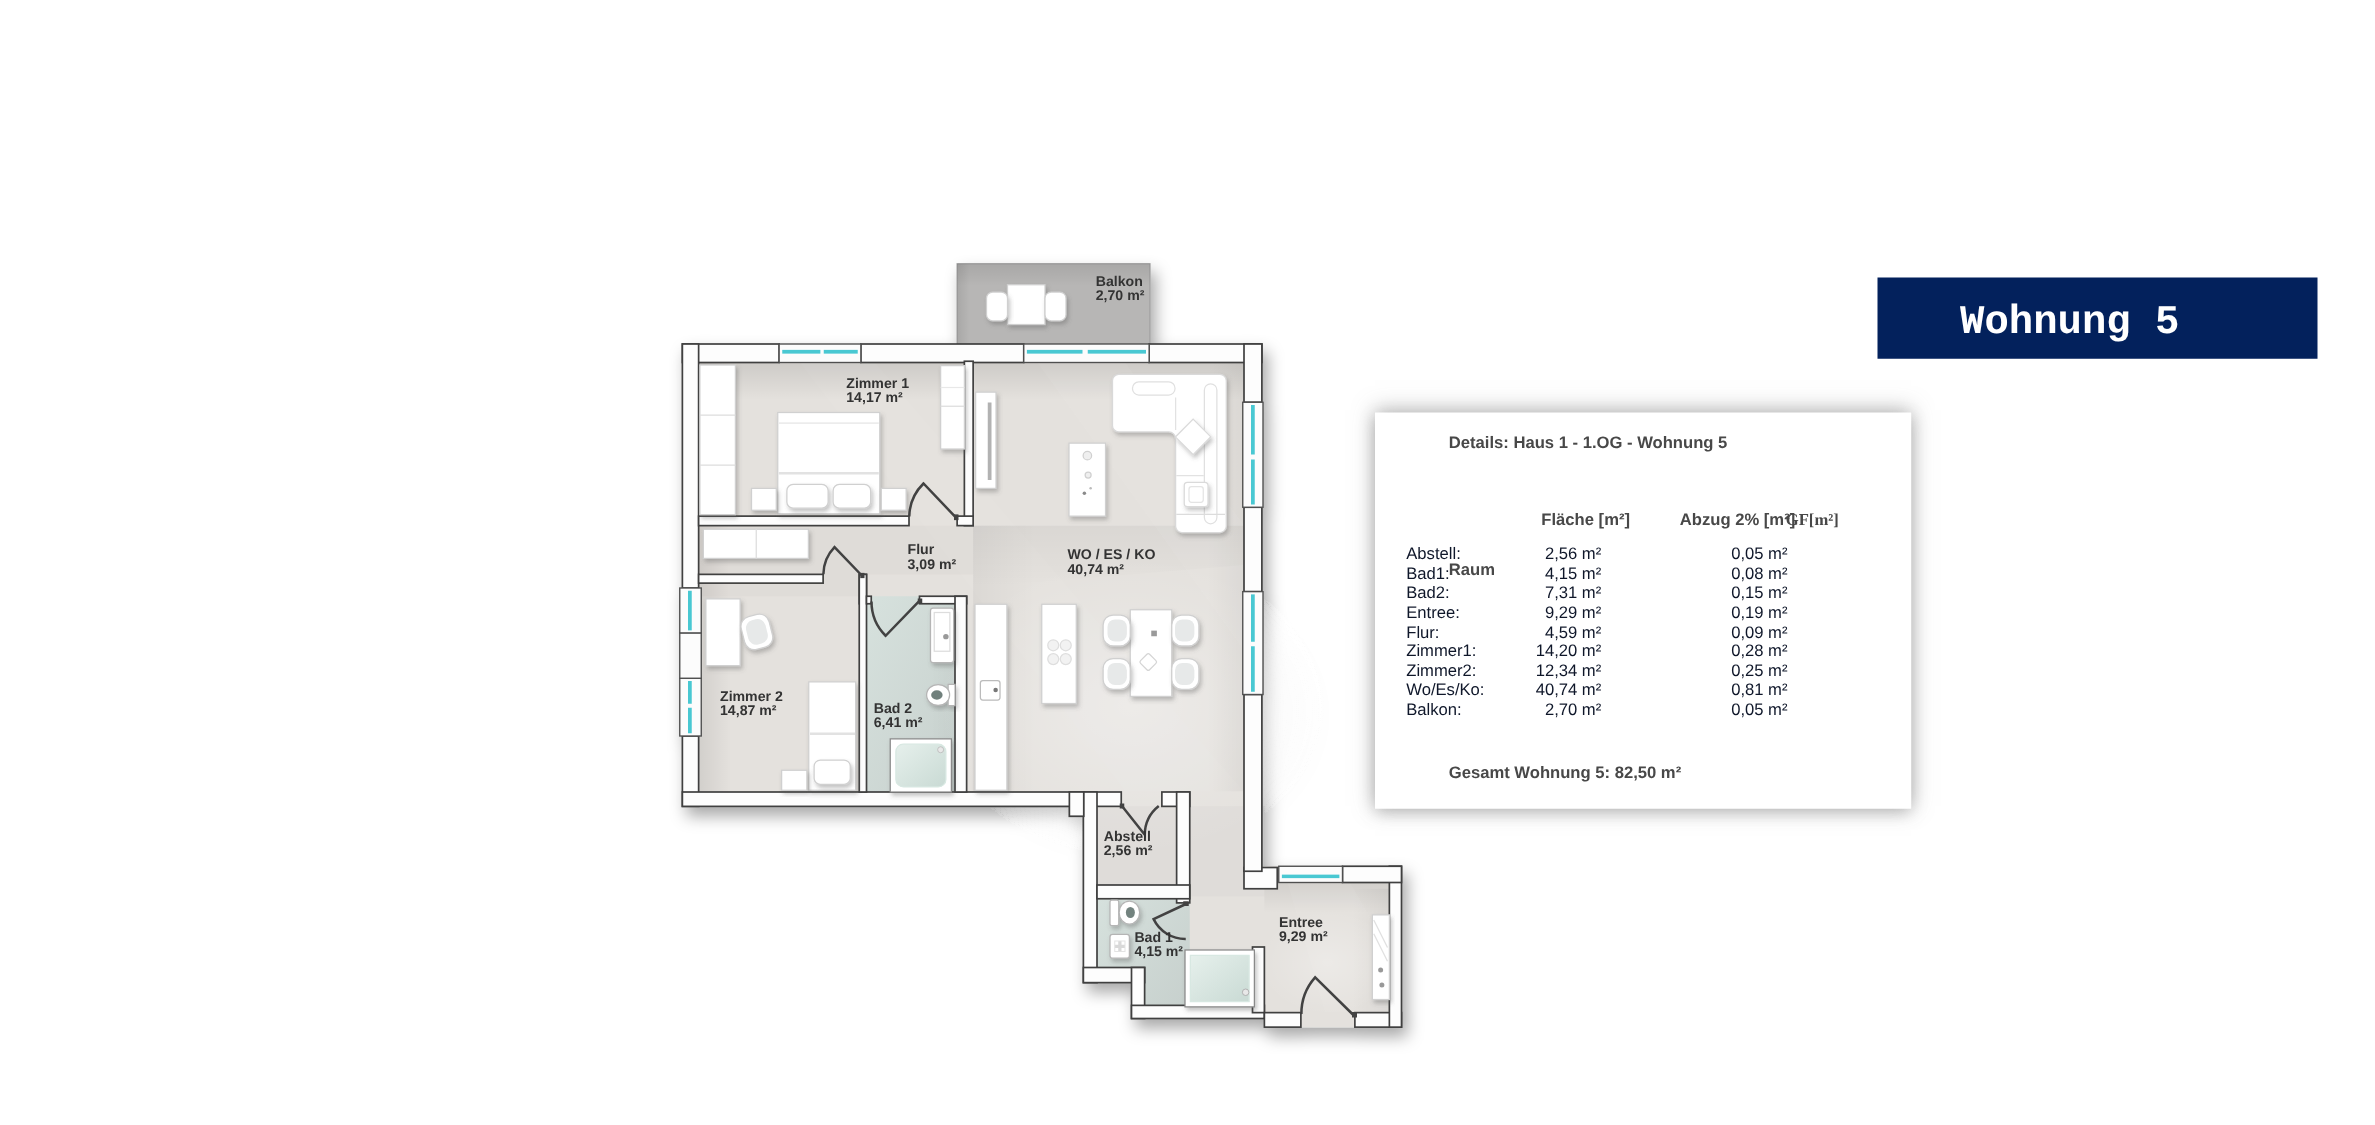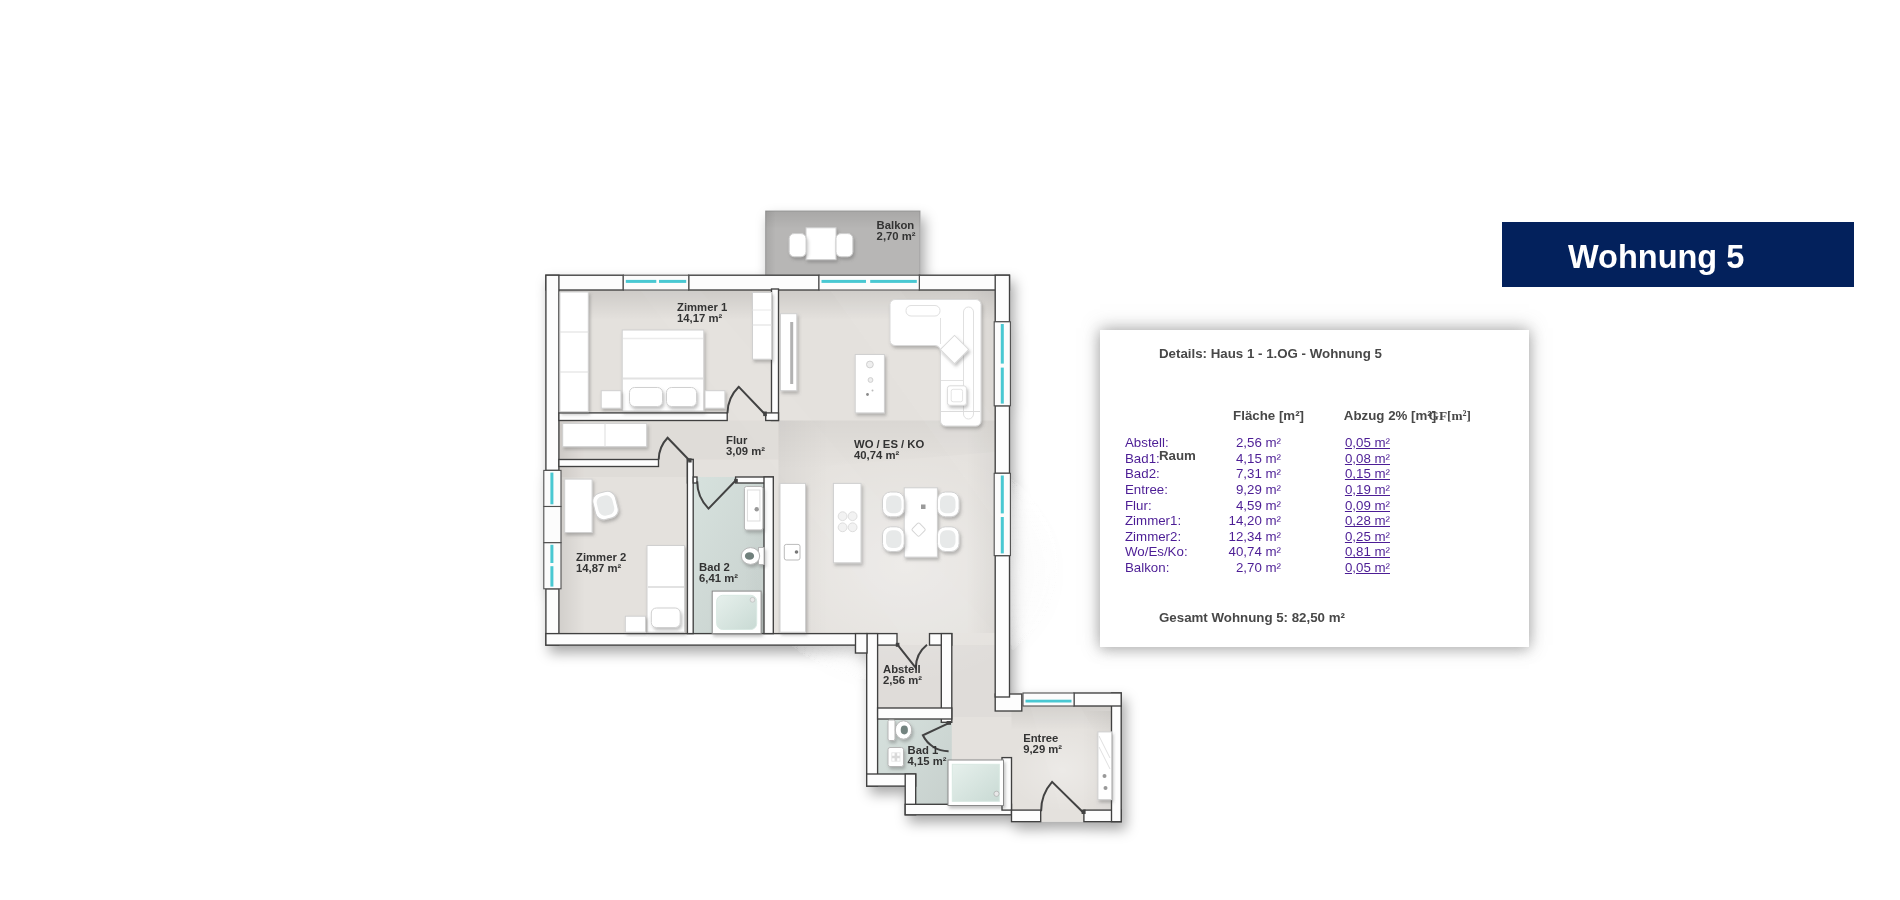--- a/index.html
+++ b/index.html
@@ -1,22 +1,22 @@
 <!DOCTYPE html>
 <html><head>
 <meta charset="utf-8">
 <style>
   html,body{margin:0;padding:0;background:#fff;width:1900px;height:900px;overflow:hidden;
     font-family:"Liberation Sans", sans-serif;}
   #page{position:relative;width:1900px;height:900px;}
-  .banner{position:absolute;left:1502px;top:222px;width:352px;height:65px;background:#03215c;}
+  .banner{position:absolute;left:1502px;top:222px;width:352px;height:65px;background:#03215c;font-family:Liberation Mono, monospace;}
   .banner span{position:absolute;left:66px;top:16.5px;font-size:32.5px;font-weight:bold;color:#fff;}
   .panel{position:absolute;left:1100px;top:330px;width:429px;height:317px;background:#fff;
     box-shadow:0 -2px 16px rgba(110,110,110,.50), 0 4px 12px rgba(130,130,130,.35);}
-  .pt{position:absolute;white-space:pre;color:#4c1d95;font-size:13.3px;line-height:15.64px;}
+  .pt{position:absolute;white-space:pre;color:#0f172a;font-size:13.3px;line-height:15.64px;}
   .pb{font-weight:bold;color:#484848;padding-left:34px;}
   .num{text-align:right;}
 </style>
 </head>
 <body>
 <div id="page">
 
 <svg id="plan" width="1900" height="900" viewBox="0 0 1900 900" style="position:absolute;left:0;top:0;">
 <defs>
 <linearGradient id="gTop" x1="0" y1="0" x2="0" y2="1">
@@ -453,20 +453,20 @@
 
 <div class="pt pb" style="left:1125px;top:346px;">Details: Haus 1 - 1.OG - Wohnung 5</div>
 
 <div class="pt pb" style="left:1125px;top:408px;margin-top:40px;">Raum</div>
 <div class="pt pb num" style="left:1170px;top:408px;width:100px;">Fläche [m²]</div>
 <div class="pt pb num" style="left:1301px;top:408px;width:110px;text-align:center;">Abzug 2% [m²]</div>
 <div class="pt pb num" style="left:1357px;top:408px;width:80px;font-family:Liberation Serif, serif;">GF[m²]</div>
 
 <div class="pt" style="left:1125px;top:435px;">Abstell:<br>Bad1:<br>Bad2:<br>Entree:<br>Flur:<br>Zimmer1:<br>Zimmer2:<br>Wo/Es/Ko:<br>Balkon:</div>
 <div class="pt num" style="left:1181px;top:435px;width:100px;">2,56 m²<br>4,15 m²<br>7,31 m²<br>9,29 m²<br>4,59 m²<br>14,20 m²<br>12,34 m²<br>40,74 m²<br>2,70 m²</div>
-<div class="pt num" style="left:1290px;top:435px;width:100px;text-decoration:underline;">0,05 m²<br>0,08 m²<br>0,15 m²<br>0,19 m²<br>0,09 m²<br>0,28 m²<br>0,25 m²<br>0,81 m²<br>0,05 m²</div>
+<div class="pt num" style="left:1330px;top:435px;width:100px;">0,05 m²<br>0,08 m²<br>0,15 m²<br>0,19 m²<br>0,09 m²<br>0,28 m²<br>0,25 m²<br>0,81 m²<br>0,05 m²</div>
 
 <div class="pt pb" style="left:1125px;top:610px;">Gesamt Wohnung 5: 82,50 m²</div>
 
 <div class="banner">
       <span>Wohnung 5</span>
     </div>
 </div>
 
 </body></html>

